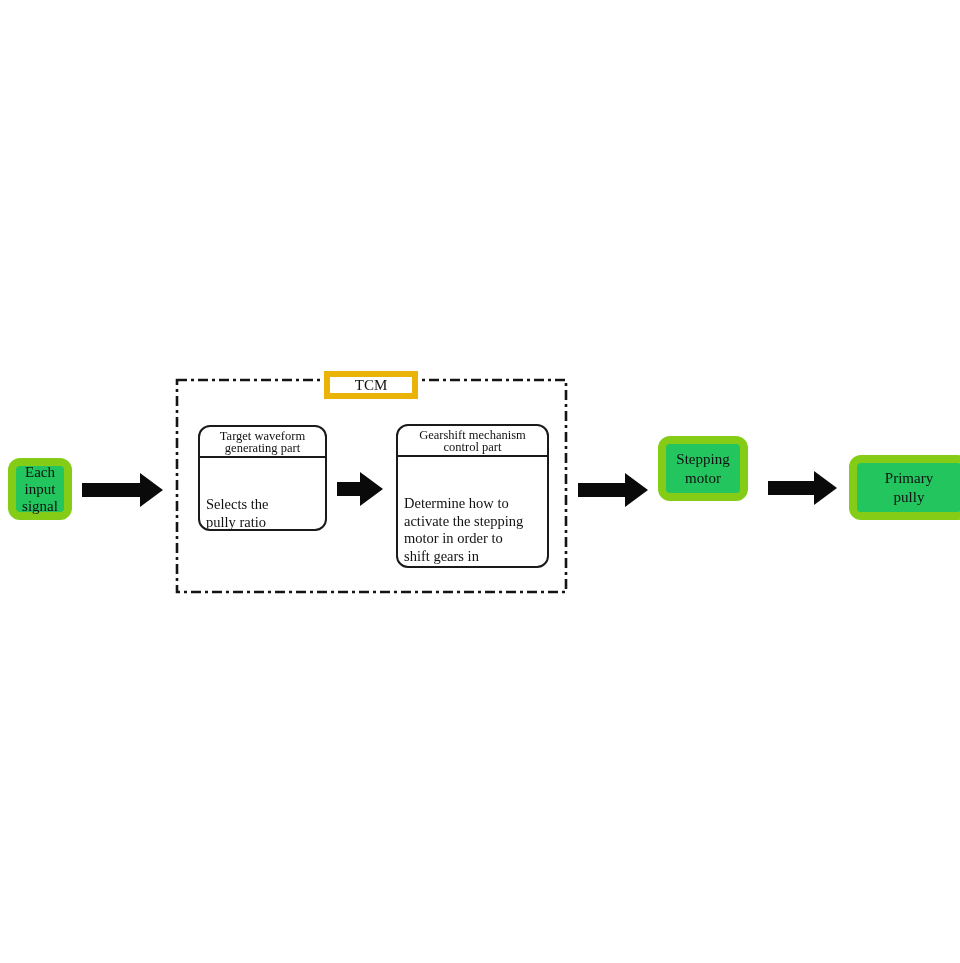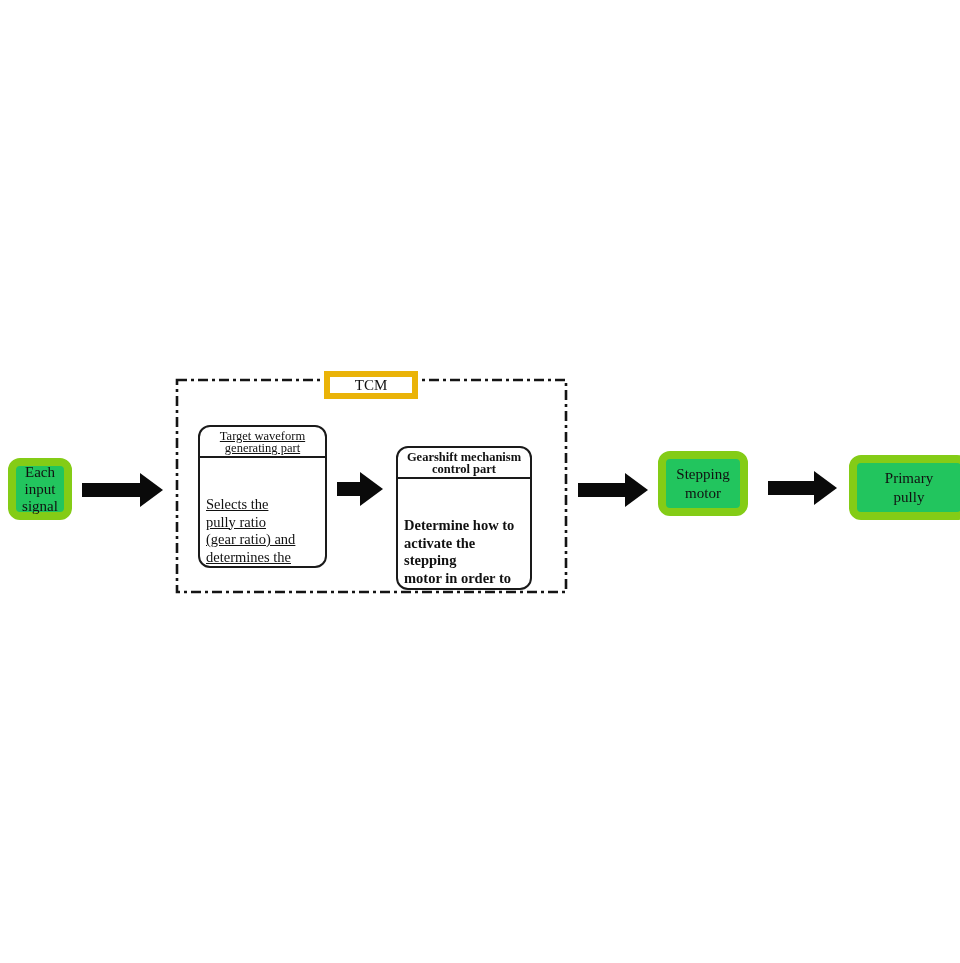--- a/index.html
+++ b/index.html
@@ -23,21 +23,21 @@
     border-radius: 12px;
     background: #22c55e;
     display: flex;
     align-items: center;
     justify-content: center;
     text-align: center;
     white-space: pre-line;
     z-index: 2;
   }
   #input-box   { left: 8px;   top: 458px; width: 64px;  height: 62px; font-size: 15px; line-height: 17px; }
-  #stepping-box{ left: 658px; top: 451px; width: 90px;  height: 65px; font-size: 15px; line-height: 19px; }
+  #stepping-box{ left: 658px; top: 436px; width: 90px;  height: 65px; font-size: 15px; line-height: 19px; }
   #primary-box { left: 849px; top: 455px; width: 120px; height: 65px; font-size: 15px; line-height: 19px; }
 
   
   .tcm-boundary {
     position: absolute;
     left: 175px; top: 378px;
     width: 396px; height: 220px;
     z-index: 1;
   }
 
@@ -55,22 +55,22 @@
 
   
   .part-box {
     position: absolute;
     border: 2px solid #1a1a1a;
     border-radius: 12px;
     background: #ffffff;
     z-index: 2;
     overflow: hidden;
   }
-  #box-target   { left: 198px; top: 425px; width: 129px; height: 143px; text-decoration: underline; }
-  #box-gearshift{ left: 396px; top: 446px; width: 136px; height: 144px; font-weight: bold; }
+  #box-target   { left: 198px; top: 425px; width: 129px; height: 106px; }
+  #box-gearshift{ left: 396px; top: 424px; width: 153px; height: 144px; }
   .part-header {
     border-bottom: 2px solid #1a1a1a;
     text-align: center;
     white-space: pre-line;
     font-size: 12.5px;
     line-height: 12px;
     padding: 3px 0 2px 0;
   }
   .part-body {
     white-space: pre-line;

